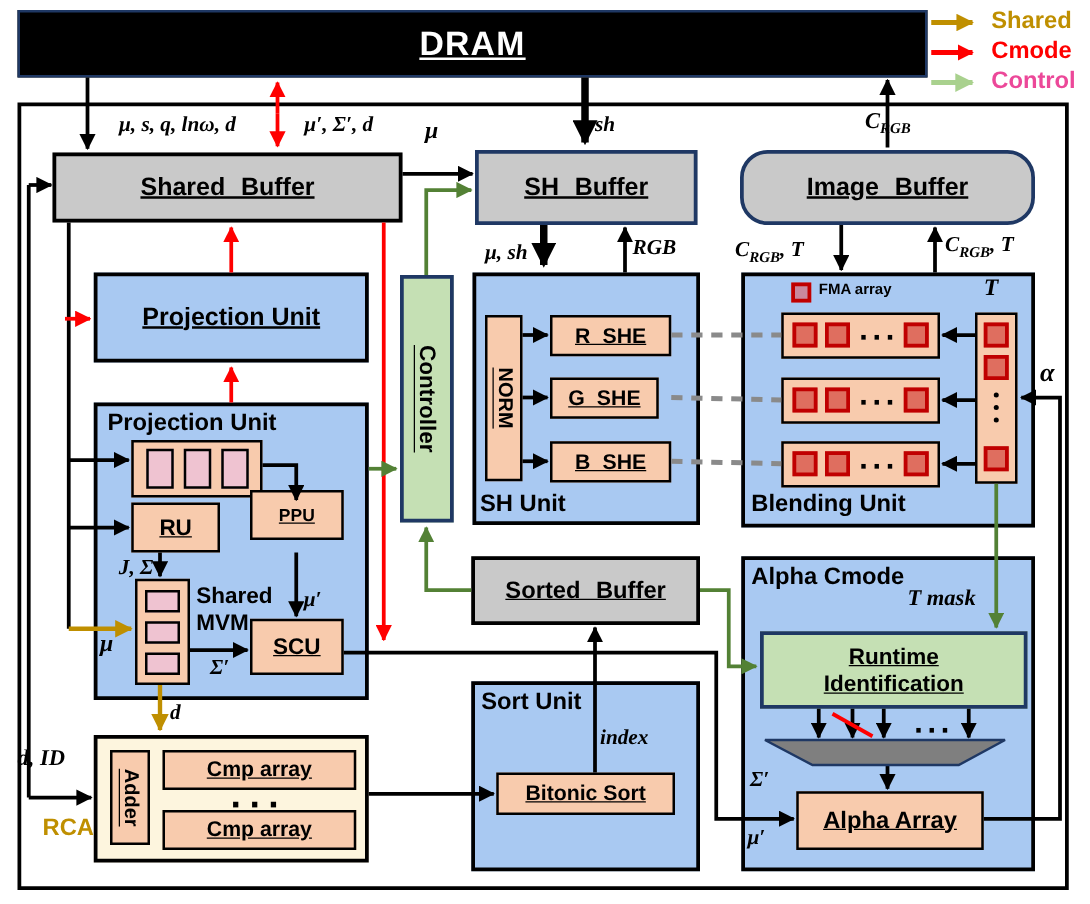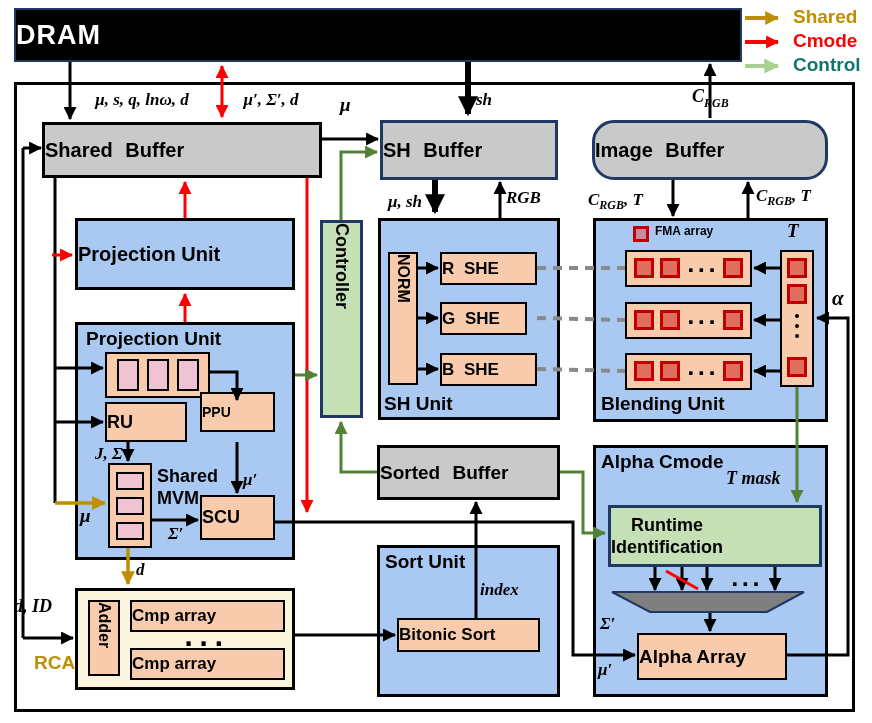--- a/index.html
+++ b/index.html
@@ -1,20 +1,20 @@
 <!DOCTYPE html>
 <html><head>
 <meta charset="utf-8">
 <style>
   html,body{margin:0;padding:0;background:#fff;}
   #stage{position:relative;width:872px;height:723px;background:#fff;overflow:hidden;
          font-family:"Liberation Sans",sans-serif;}
   .abs{position:absolute;box-sizing:border-box;}
-  .box{position:absolute;box-sizing:border-box;display:flex;align-items:center;
-       font-weight:bold;color:#000;text-align:center;}
+  .box{position:absolute;box-sizing:border-box;display:flex;align-items:center;justify-content:center;
+       font-weight:bold;color:#000;text-align:center;text-decoration:underline;}
   .blue{background:#A9C9F2;border:3px solid #000;}
   .gray{background:#C9C9C9;border:3px solid #000;}
   .grayN{background:#C9C9C9;border:3px solid #1F3864;}
   .green{background:#C5E0B4;border:3px solid #1F3864;}
   .orange{background:#F8CBAD;border:2px solid #000;}
   .cream{background:#FDF5DE;border:3px solid #000;}
   .buffer{font-size:20px;word-spacing:7px;}
   .unit-title{position:absolute;font-weight:bold;font-size:19px;color:#000;white-space:nowrap;z-index:4;}
   .vtext{writing-mode:vertical-rl;}
   .mlabel{position:absolute;font-family:"Liberation Serif","DejaVu Serif",serif;font-style:italic;
@@ -34,21 +34,21 @@
 <body>
 
 <div id="stage">
 
   <div class="box dram-title" style="left:14px;top:8px;width:728px;height:54px;background:#000;border:2px solid #1F3864;">
     <span>DRAM</span>
   </div>
 
   <div class="legend-label" style="left:793px;top:6px;color:#BF8F00;">Shared</div>
   <div class="legend-label" style="left:793px;top:30px;color:#FF0000;">Cmode</div>
-  <div class="legend-label" style="left:793px;top:54px;color:#0f766e;">Control</div>
+  <div class="legend-label" style="left:793px;top:54px;color:#ec4899;">Control</div>
 
   <div class="abs" style="left:14px;top:82px;width:841px;height:630px;border:3px solid #000;"></div>
 
   <div class="box gray buffer" style="left:42px;top:122px;width:280px;height:56px;">
     <span>Shared Buffer</span>
   </div>
   <div class="box grayN buffer" style="left:380px;top:120px;width:178px;height:60px;">
     <span>SH Buffer</span>
   </div>
   <div class="box grayN buffer" style="left:592px;top:120px;width:236px;height:60px;border-radius:22px;">
@@ -63,21 +63,21 @@
     <span>Projection Unit</span>
   </div>
 
   <div class="abs" style="left:75px;top:322px;width:220px;height:238px;background:#A9C9F2;border:3px solid #000;"></div>
   <div class="unit-title" style="left:86px;top:328px;">Projection Unit</div>
   <div class="abs orange" style="left:105px;top:352px;width:105px;height:46px;">
     <div class="pink" style="left:10px;top:5px;width:22px;height:32px;"></div>
     <div class="pink" style="left:40px;top:5px;width:22px;height:32px;"></div>
     <div class="pink" style="left:70px;top:5px;width:22px;height:32px;"></div>
   </div>
-  <div class="box orange" style="left:105px;top:402px;width:82px;height:40px;font-size:18px;">
+  <div class="box orange" style="left:105px;top:402px;width:71px;height:40px;font-size:18px;">
     <span>RU</span>
   </div>
   <div class="box orange" style="left:200px;top:392px;width:75px;height:40px;font-size:14px;">
     <span>PPU</span>
   </div>
   <div class="abs orange" style="left:108px;top:463px;width:44px;height:85px;">
     <div class="pink" style="left:6px;top:7px;width:28px;height:18px;"></div>
     <div class="pink" style="left:6px;top:32px;width:28px;height:18px;"></div>
     <div class="pink" style="left:6px;top:57px;width:28px;height:18px;"></div>
   </div>

